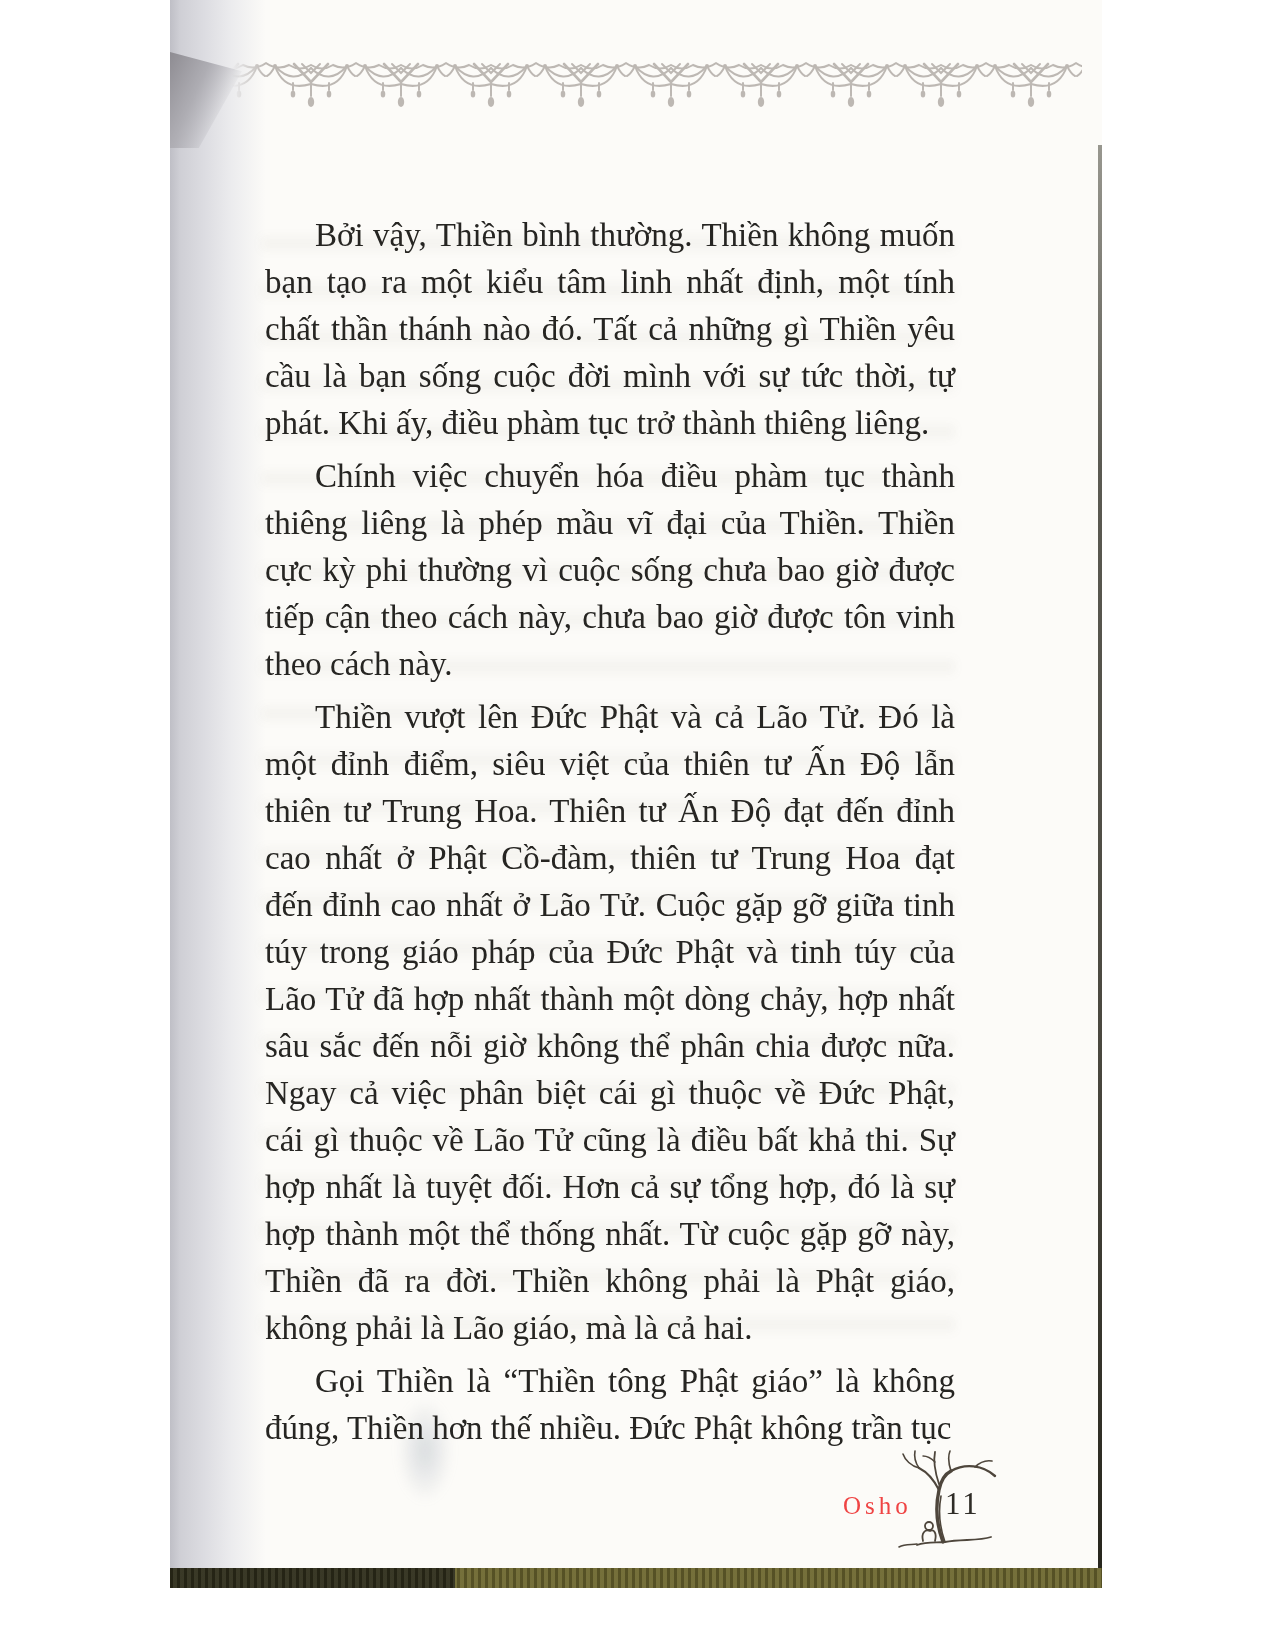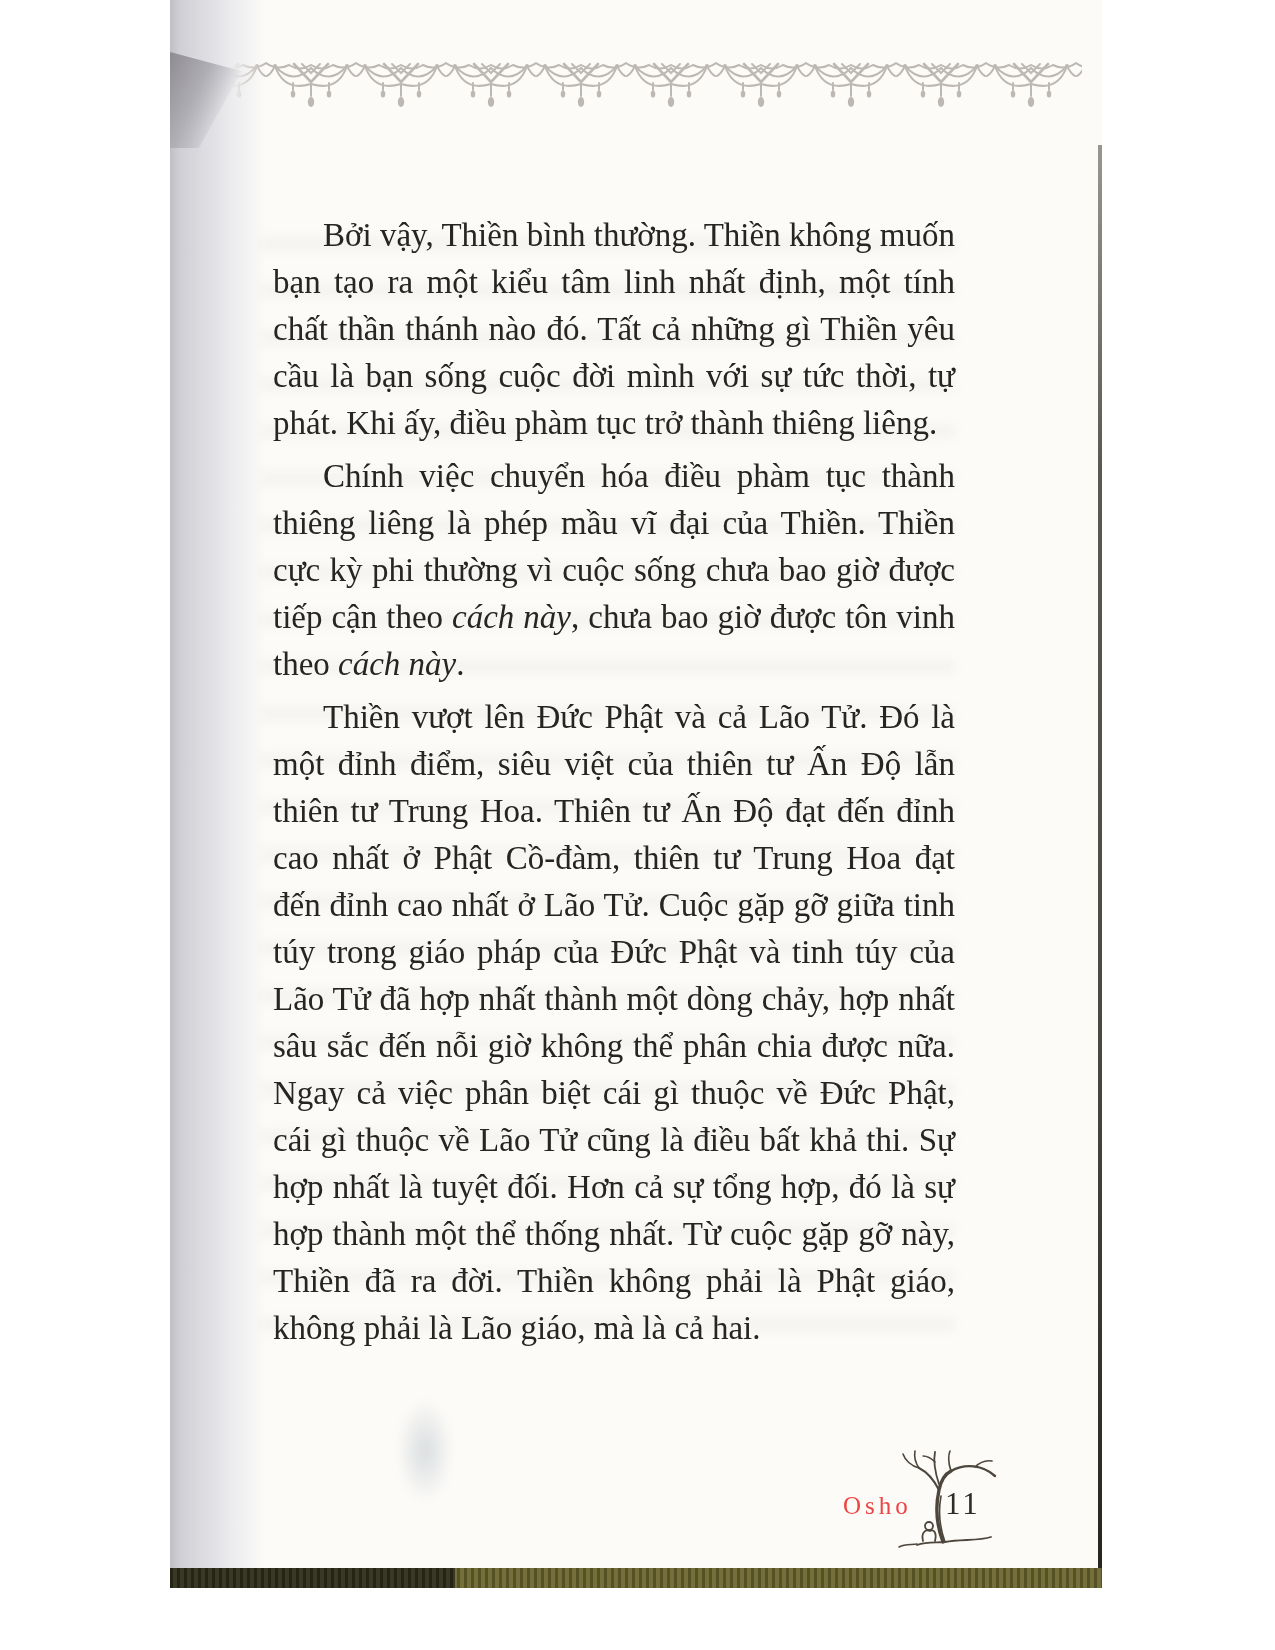--- a/index.html
+++ b/index.html
@@ -43,22 +43,22 @@
   .bottom-edge-strip::after{
     content:"";position:absolute;inset:0;
     background:repeating-linear-gradient(90deg,rgba(0,0,0,.22) 0 3px,rgba(255,255,255,.05) 3px 7px);
   }
   
   .page-text{
     position:absolute;left:91px;top:212px;width:694px;
     font-size:33px;line-height:47px;color:var(--ink,#262522);
     text-align:justify;
   }
-  .page-text p{margin:0 0 6px 12px;text-indent:50px;}
-  .page-text .it{font-style:italic;}
+  .page-text p{margin:0 0 6px 4px;text-indent:50px;}
+  .page-text .it{}
   
   .bleedthrough-overlay{
     position:absolute;left:91px;top:236px;width:694px;height:1120px;
     background:repeating-linear-gradient(to bottom,
       rgba(128,126,112,0.10) 0px,rgba(128,126,112,0.10) 15px,
       rgba(0,0,0,0) 15px,rgba(0,0,0,0) 47px);
     filter:blur(5px);opacity:.55;pointer-events:none;
   }
   
   .smudge{
@@ -113,20 +113,21 @@
   <div class="right-edge-line"></div>
   <div class="bottom-edge-strip"></div>
 
   <div class="bleedthrough-overlay"></div>
   <div class="smudge"></div>
 
   <div class="page-text">
       <p><span>Bởi vậy, Thiền bình thường. Thiền không muốn bạn tạo ra một kiểu tâm linh nhất định, một tính chất thần thánh nào đó. Tất cả những gì Thiền yêu cầu là bạn sống cuộc đời mình với sự tức thời, tự phát. Khi ấy, điều phàm tục trở thành thiêng liêng.</span></p>
       <p><span>Chính việc chuyển hóa điều phàm tục thành thiêng liêng là phép mầu vĩ đại của Thiền. Thiền cực kỳ phi thường vì cuộc sống chưa bao giờ được tiếp cận theo </span><span class="it">cách này</span><span>, chưa bao giờ được tôn vinh theo </span><span class="it">cách này</span><span>.</span></p>
       <p><span>Thiền vượt lên Đức Phật và cả Lão Tử. Đó là một đỉnh điểm, siêu việt của thiên tư Ấn Độ lẫn thiên tư Trung Hoa. Thiên tư Ấn Độ đạt đến đỉnh cao nhất ở Phật Cồ-đàm, thiên tư Trung Hoa đạt đến đỉnh cao nhất ở Lão Tử. Cuộc gặp gỡ giữa tinh túy trong giáo pháp của Đức Phật và tinh túy của Lão Tử đã hợp nhất thành một dòng chảy, hợp nhất sâu sắc đến nỗi giờ không thể phân chia được nữa. Ngay cả việc phân biệt cái gì thuộc về Đức Phật, cái gì thuộc về Lão Tử cũng là điều bất khả thi. Sự hợp nhất là tuyệt đối. Hơn cả sự tổng hợp, đó là sự hợp thành một thể thống nhất. Từ cuộc gặp gỡ này, Thiền đã ra đời. Thiền không phải là Phật giáo, không phải là Lão giáo, mà là cả hai.</span></p>
+      <p><span>Gọi Thiền là “Thiền tông Phật giáo” là không đúng, Thiền hơn thế nhiều. Đức Phật không trần tục</span></p>
     </div>
 
   <div class="footer">
     <span class="author">Osho</span>
     <span class="tree">
       <svg width="112" height="98" viewBox="0 0 112 98" xmlns="http://www.w3.org/2000/svg" fill="none" stroke="currentColor" stroke-linecap="round">
 
         <path d="M56,92 C50,76 48,58 52,40 C54,30 58,24 64,21" stroke-width="3.4"></path>
         <path d="M58,92 C53,78 51,62 54,46" stroke-width="1.6"></path>
 

